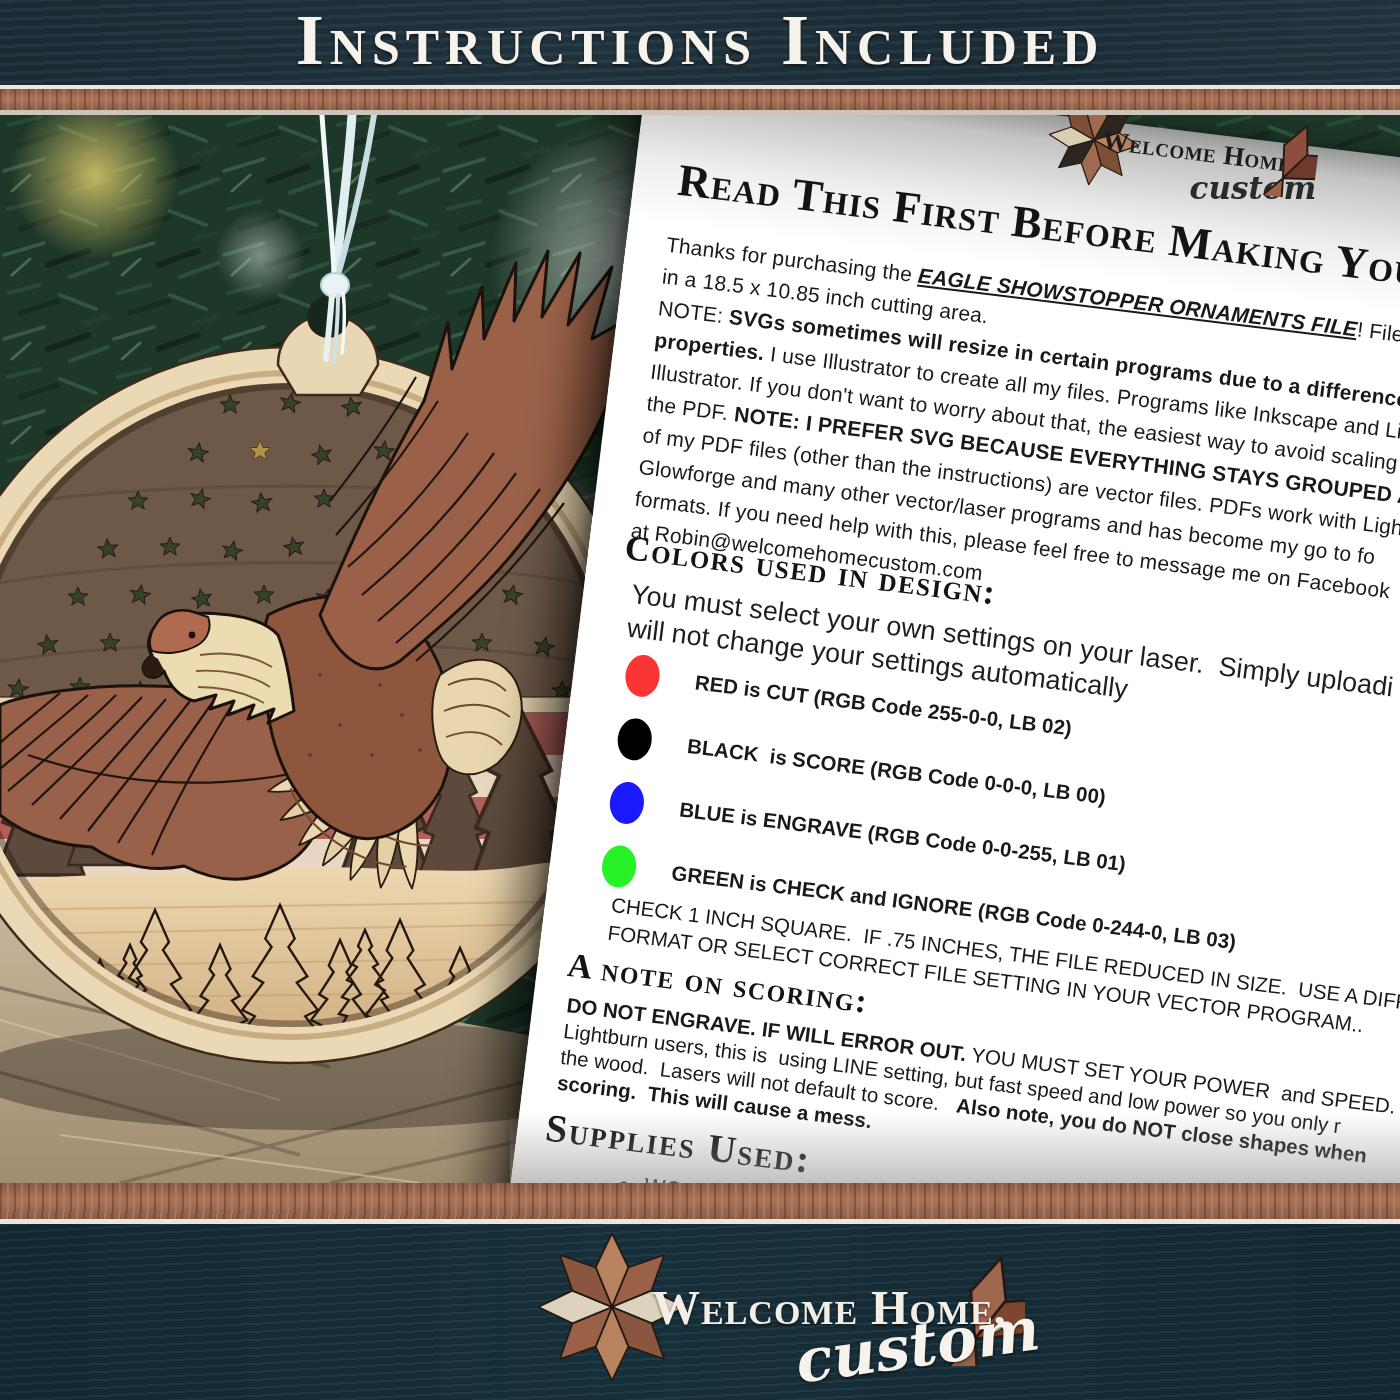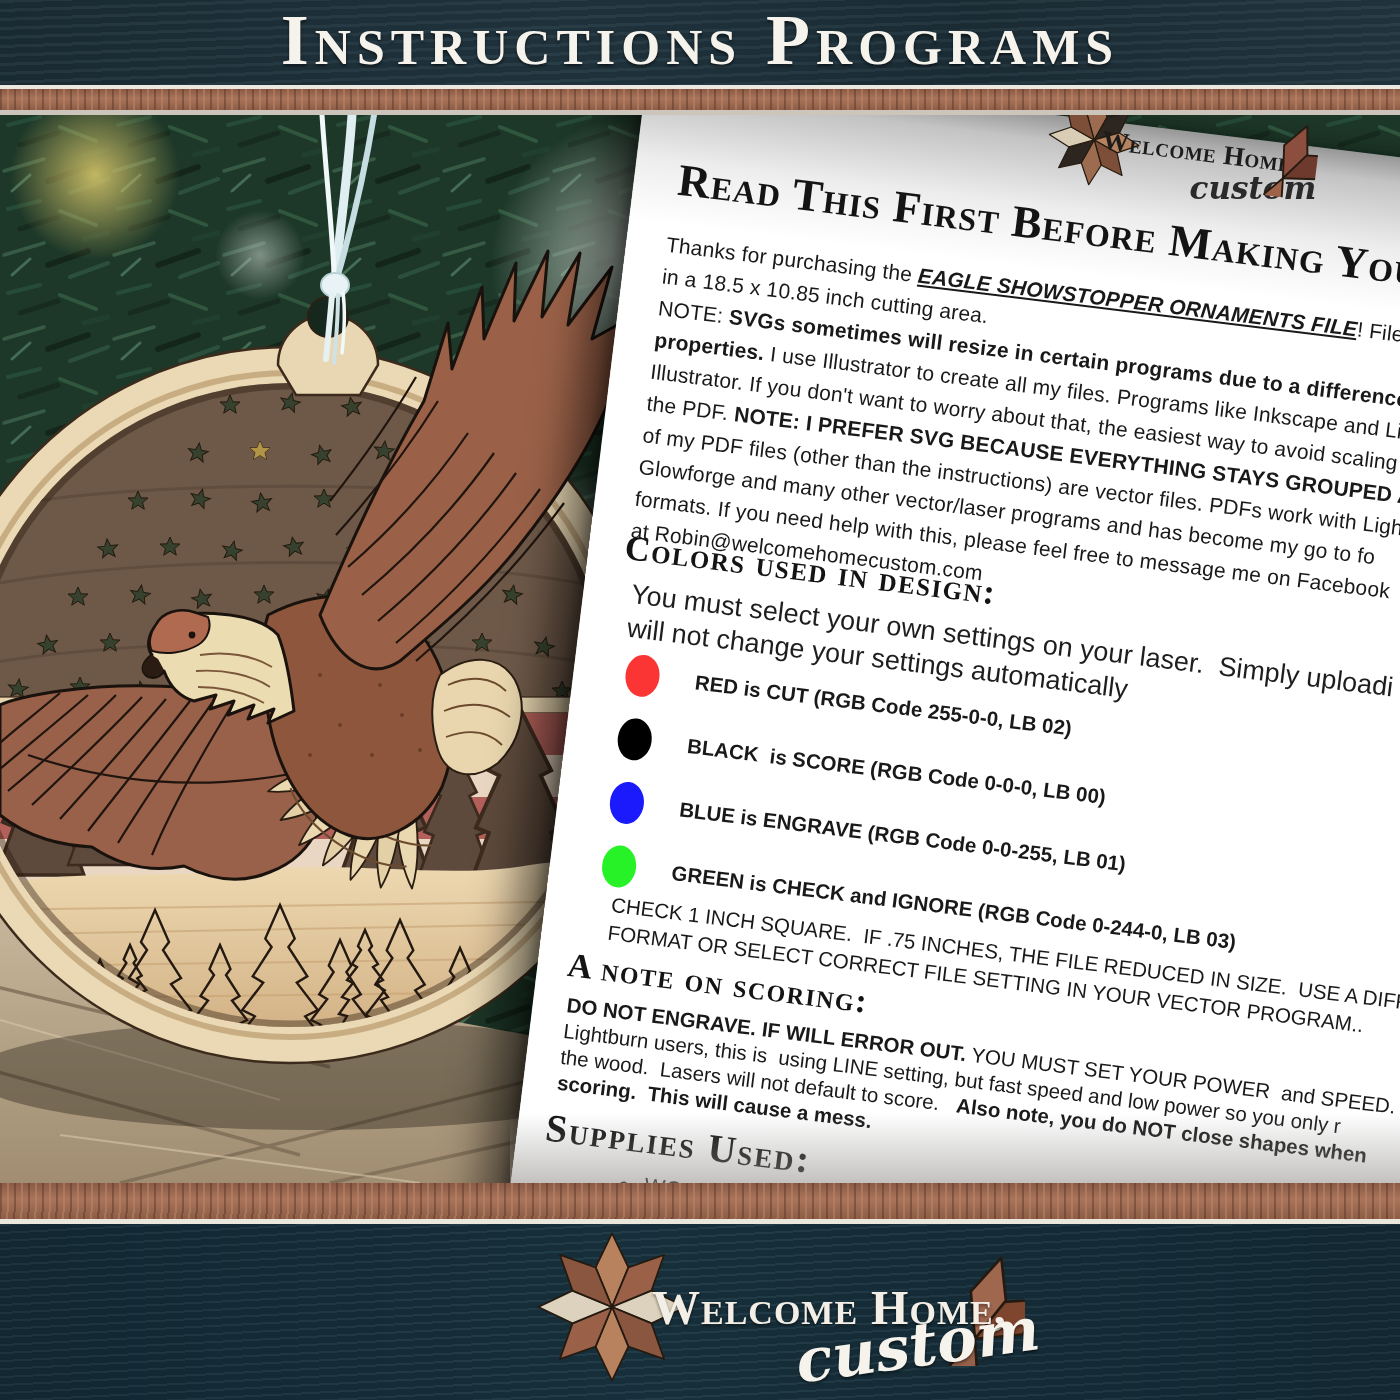--- a/index.html
+++ b/index.html
@@ -88,21 +88,21 @@
   .footer-script{left:795px;top:86px;font-family:"DejaVu Serif",serif;font-style:italic;
       font-size:60px;font-weight:600;color:#f6f3ec;transform:rotate(-8deg);
       text-shadow:0 2px 3px rgba(0,0,0,.5);}
 </style>
 </head>
 <body>
 
 <div class="page">
 
   <div class="banner">
-    <div class="banner-title">Instructions Programs</div>
+    <div class="banner-title">Instructions Included</div>
   </div>
   <div class="hairline hl-a"></div>
   <div class="wood wood-top"></div>
   <div class="hairline hl-b"></div>
 
   <div class="band">
 
     <svg width="1400" height="1068" viewBox="0 0 1400 1068">
       <defs>
         <pattern id="pineNeedles" width="110" height="84" patternUnits="userSpaceOnUse">

